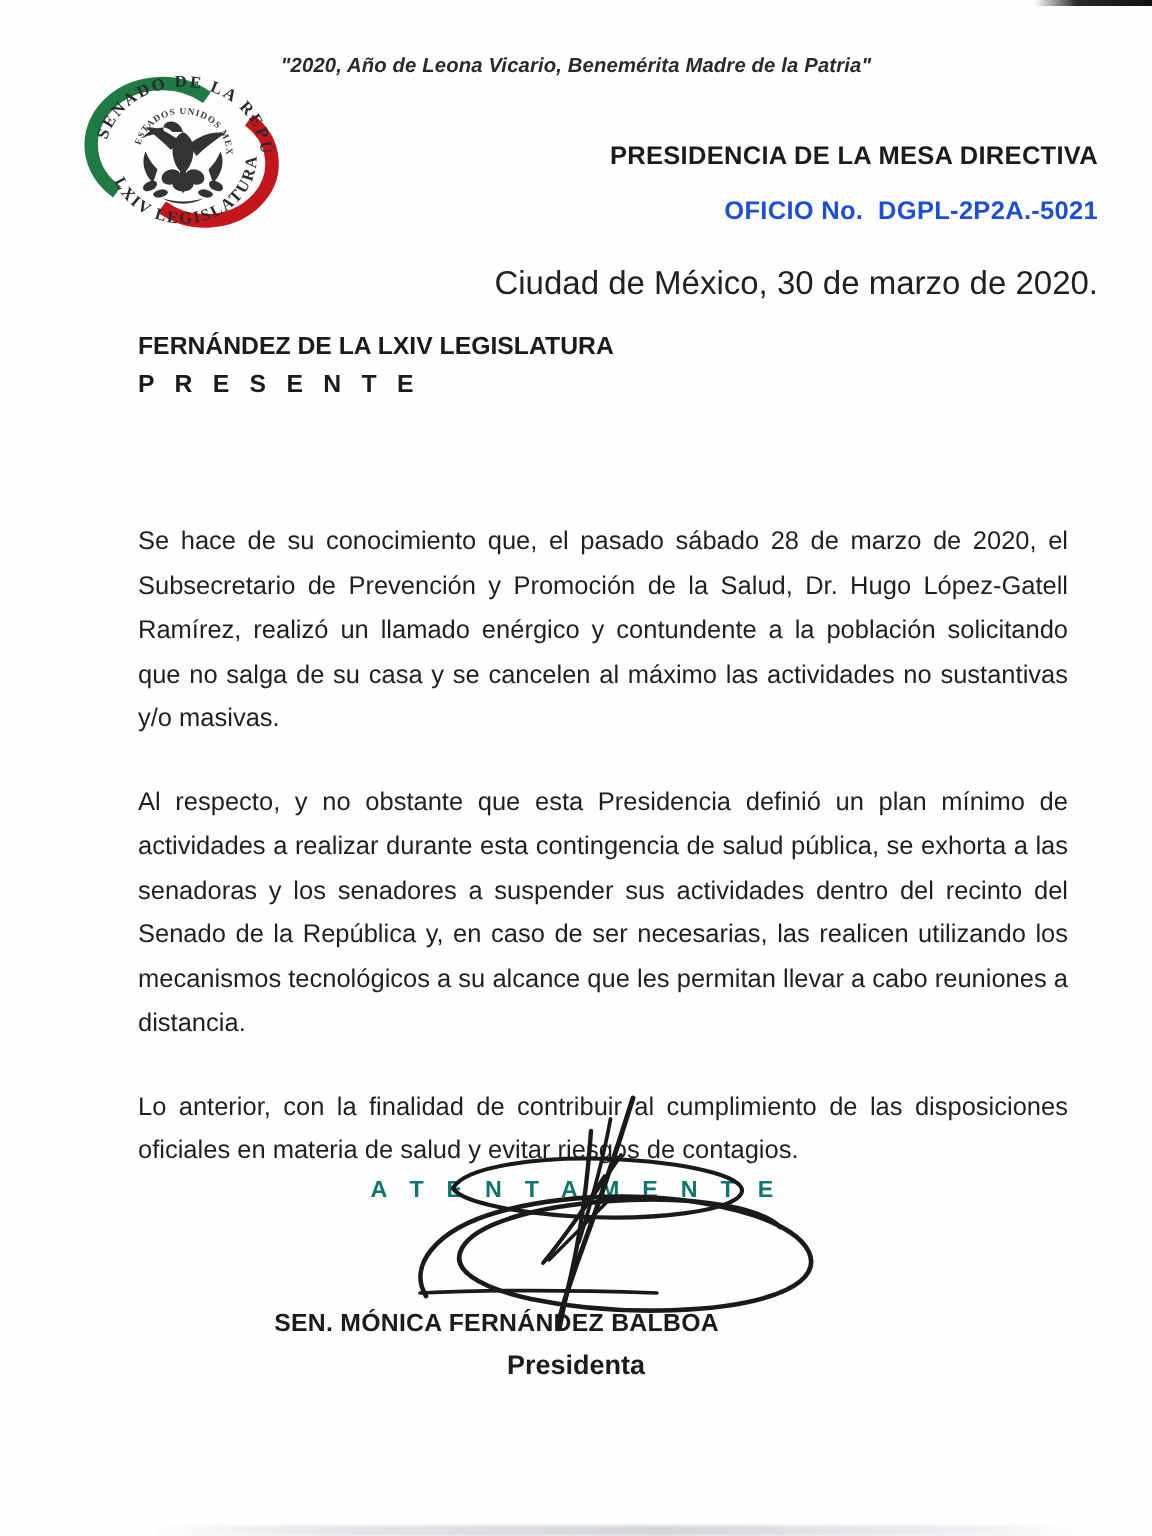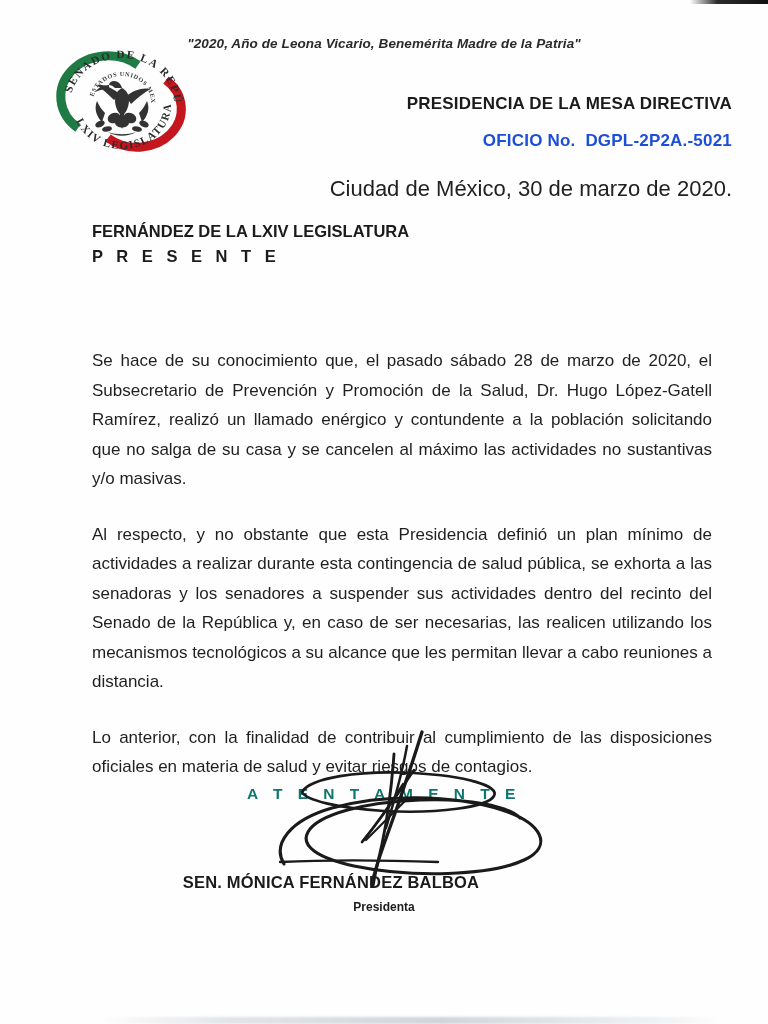--- a/index.html
+++ b/index.html
@@ -170,21 +170,21 @@
     font-weight: bold;
     letter-spacing: .2px;
     color: #1b1b1b;
   }
   .sign-role {
     position: absolute;
     top: 176px;
     left: 0;
     width: 768px;
     text-align: center;
-    font-size: 12px;
+    font-size: 18px;
     font-weight: bold;
     color: #1b1b1b;
   }
 </style>
 </head>
 <body>
 
 <div class="page">
 
   <div class="scan-edge-top"></div>

